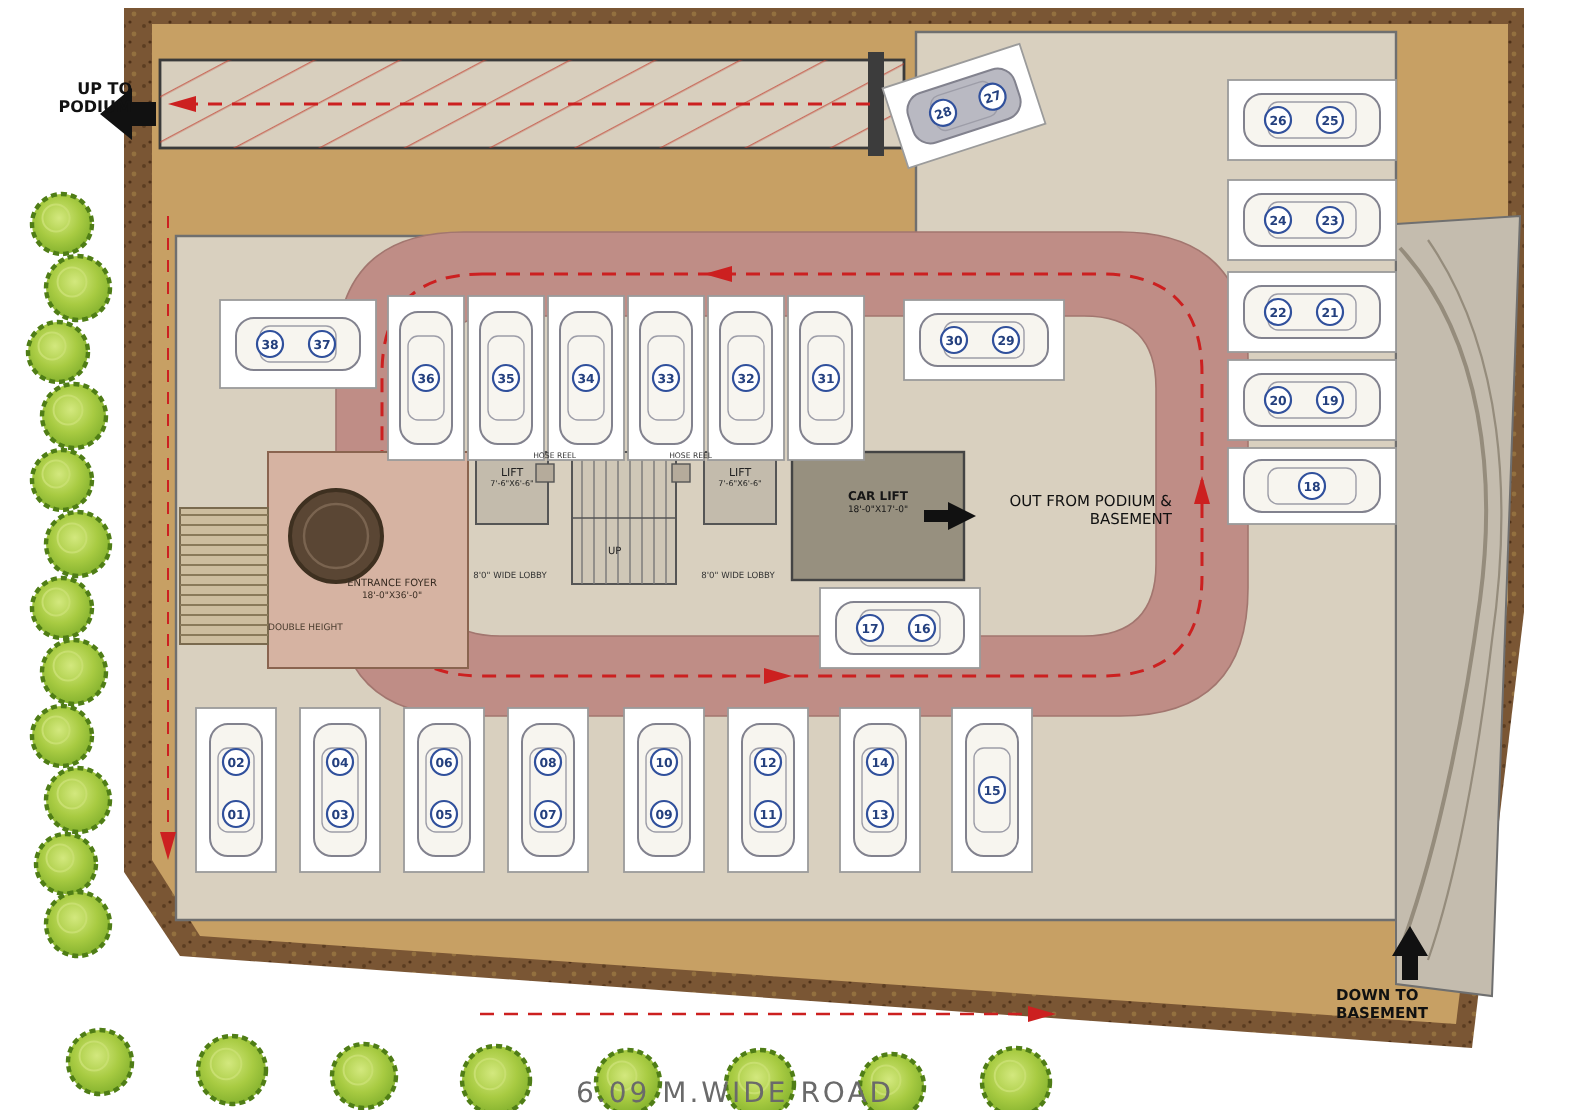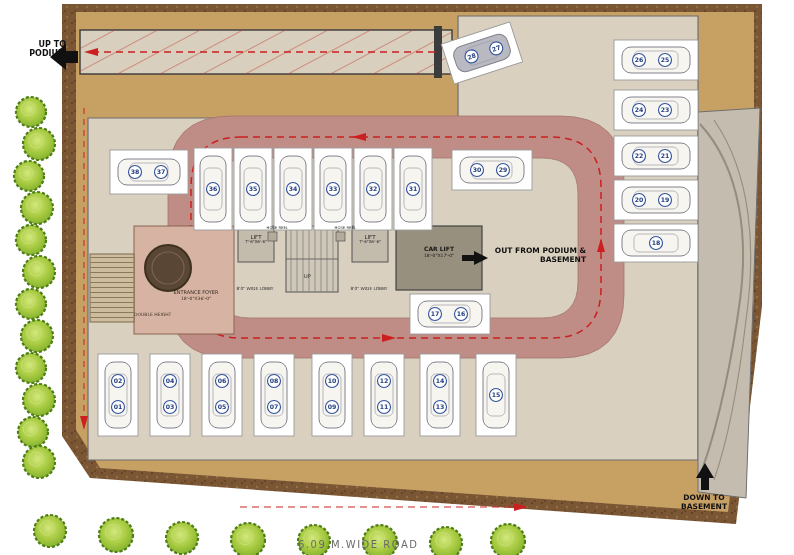--- a/index.html
+++ b/index.html
@@ -1,23 +1,23 @@
 <!DOCTYPE html>
 <html><head>
 <meta charset="utf-8">
 <style>
   html,body{margin:0;padding:0;background:#fff;}
   .canvas{position:relative;width:794px;height:555px;background:#ffffff;overflow:hidden;
           font-family:"DejaVu Sans",sans-serif;}
   svg{position:absolute;left:0;top:0;}
   .lbl{position:absolute;color:#111;line-height:1.15;text-align:right;}
   #lbl-up-podium{left:14px;top:40px;width:52px;font-size:8px;font-weight:bold;}
-  #lbl-out{left:494px;top:247px;width:92px;font-size:7.5px;font-weight:bold;}
-  #lbl-down{left:668px;top:494px;width:72px;font-size:7.5px;font-weight:bold;text-align:center;}
-  #lbl-road{left:298px;top:539px;font-size:10px;color:#6a6a6a;letter-spacing:1.5px;}
+  #lbl-out{left:494px;top:247px;width:92px;font-size:7.5px;font-weight:normal;}
+  #lbl-down{left:668px;top:494px;width:72px;font-size:7.5px;font-weight:bold;text-align:left;}
+  #lbl-road{left:288px;top:539px;font-size:14px;color:#6a6a6a;letter-spacing:1.5px;}
   #lbl-foyer{left:150px;top:290px;width:92px;font-size:5px;text-align:center;color:#3a2e24;}
   #lbl-foyer .sz{font-size:4.5px;}
   #lbl-dblheight{left:134px;top:312px;font-size:4.5px;color:#4a3c2e;}
   #lbl-lift1{left:236px;top:234px;width:40px;font-size:5.5px;text-align:center;color:#222;}
   #lbl-lift2{left:350px;top:234px;width:40px;font-size:5.5px;text-align:center;color:#222;}
   .lift-sz{font-size:4px;}
   #lbl-lobby1{left:222px;top:287px;width:66px;font-size:4.3px;text-align:center;color:#333;}
   #lbl-lobby2{left:336px;top:287px;width:66px;font-size:4.3px;text-align:center;color:#333;}
   #lbl-carlift{left:396px;top:246px;width:86px;font-size:6px;font-weight:bold;text-align:center;color:#161616;}
   #lbl-carlift .sz{font-size:4.5px;font-weight:normal;}

